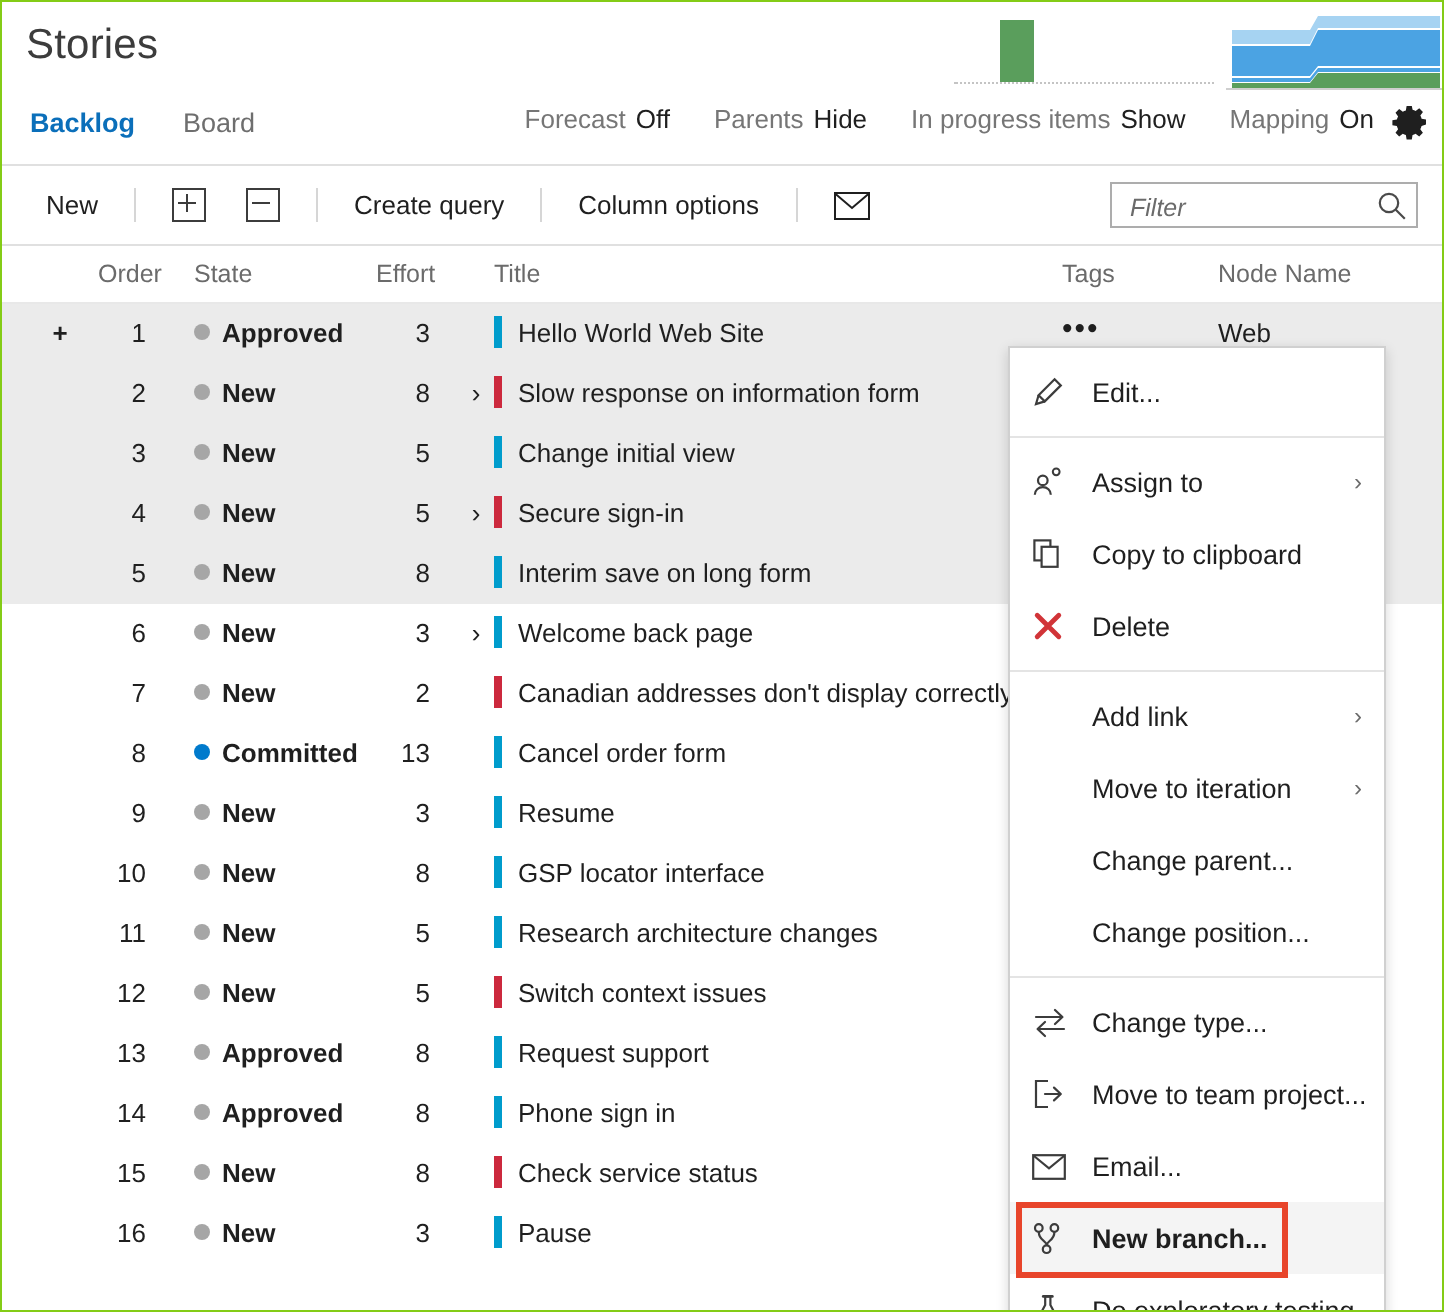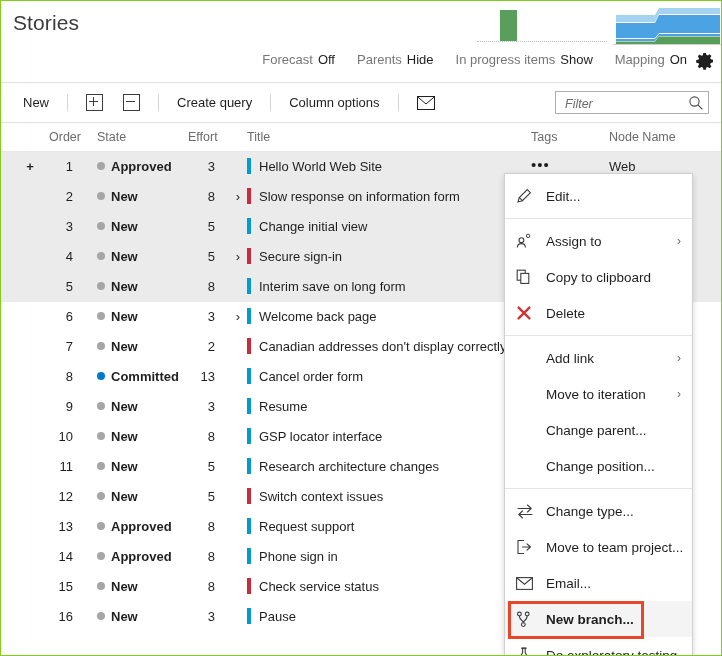--- a/index.html
+++ b/index.html
@@ -383,20 +383,24 @@
       <path d="M3,21 L42,21 L46,13 L107,13 L107,42 L3,42 Z" fill="#4ba3e3"></path>
       <path d="M3,36 L42,36 L46,31 L107,31 L107,42 L3,42 Z" fill="#ffffff"></path>
       <path d="M3,37 L42,37 L46,32 L107,32 L107,42 L3,42 Z" fill="#4ba3e3"></path>
       <path d="M3,39 L42,39 L46,34 L107,34 L107,42 L3,42 Z" fill="#ffffff"></path>
       <path d="M3,39.5 L42,39.5 L46,34.5 L107,34.5 L107,42 L3,42 Z" fill="#5a9e5c"></path>
       <rect x="0" y="42" width="110" height="1" fill="#cfcfcf"></rect>
     </svg>
   </div>
 
   <div class="pivot-bar">
+    <div class="pivot-tabs">
+      <div class="pivot-tab selected">Backlog</div>
+      <div class="pivot-tab">Board</div>
+    </div>
 
     <div class="toggles">
       <div class="toggle">
         <span>Forecast</span><span class="val">Off</span>
       </div>
       <div class="toggle">
         <span>Parents</span><span class="val">Hide</span>
       </div>
       <div class="toggle">
         <span>In progress items</span><span class="val">Show</span>

